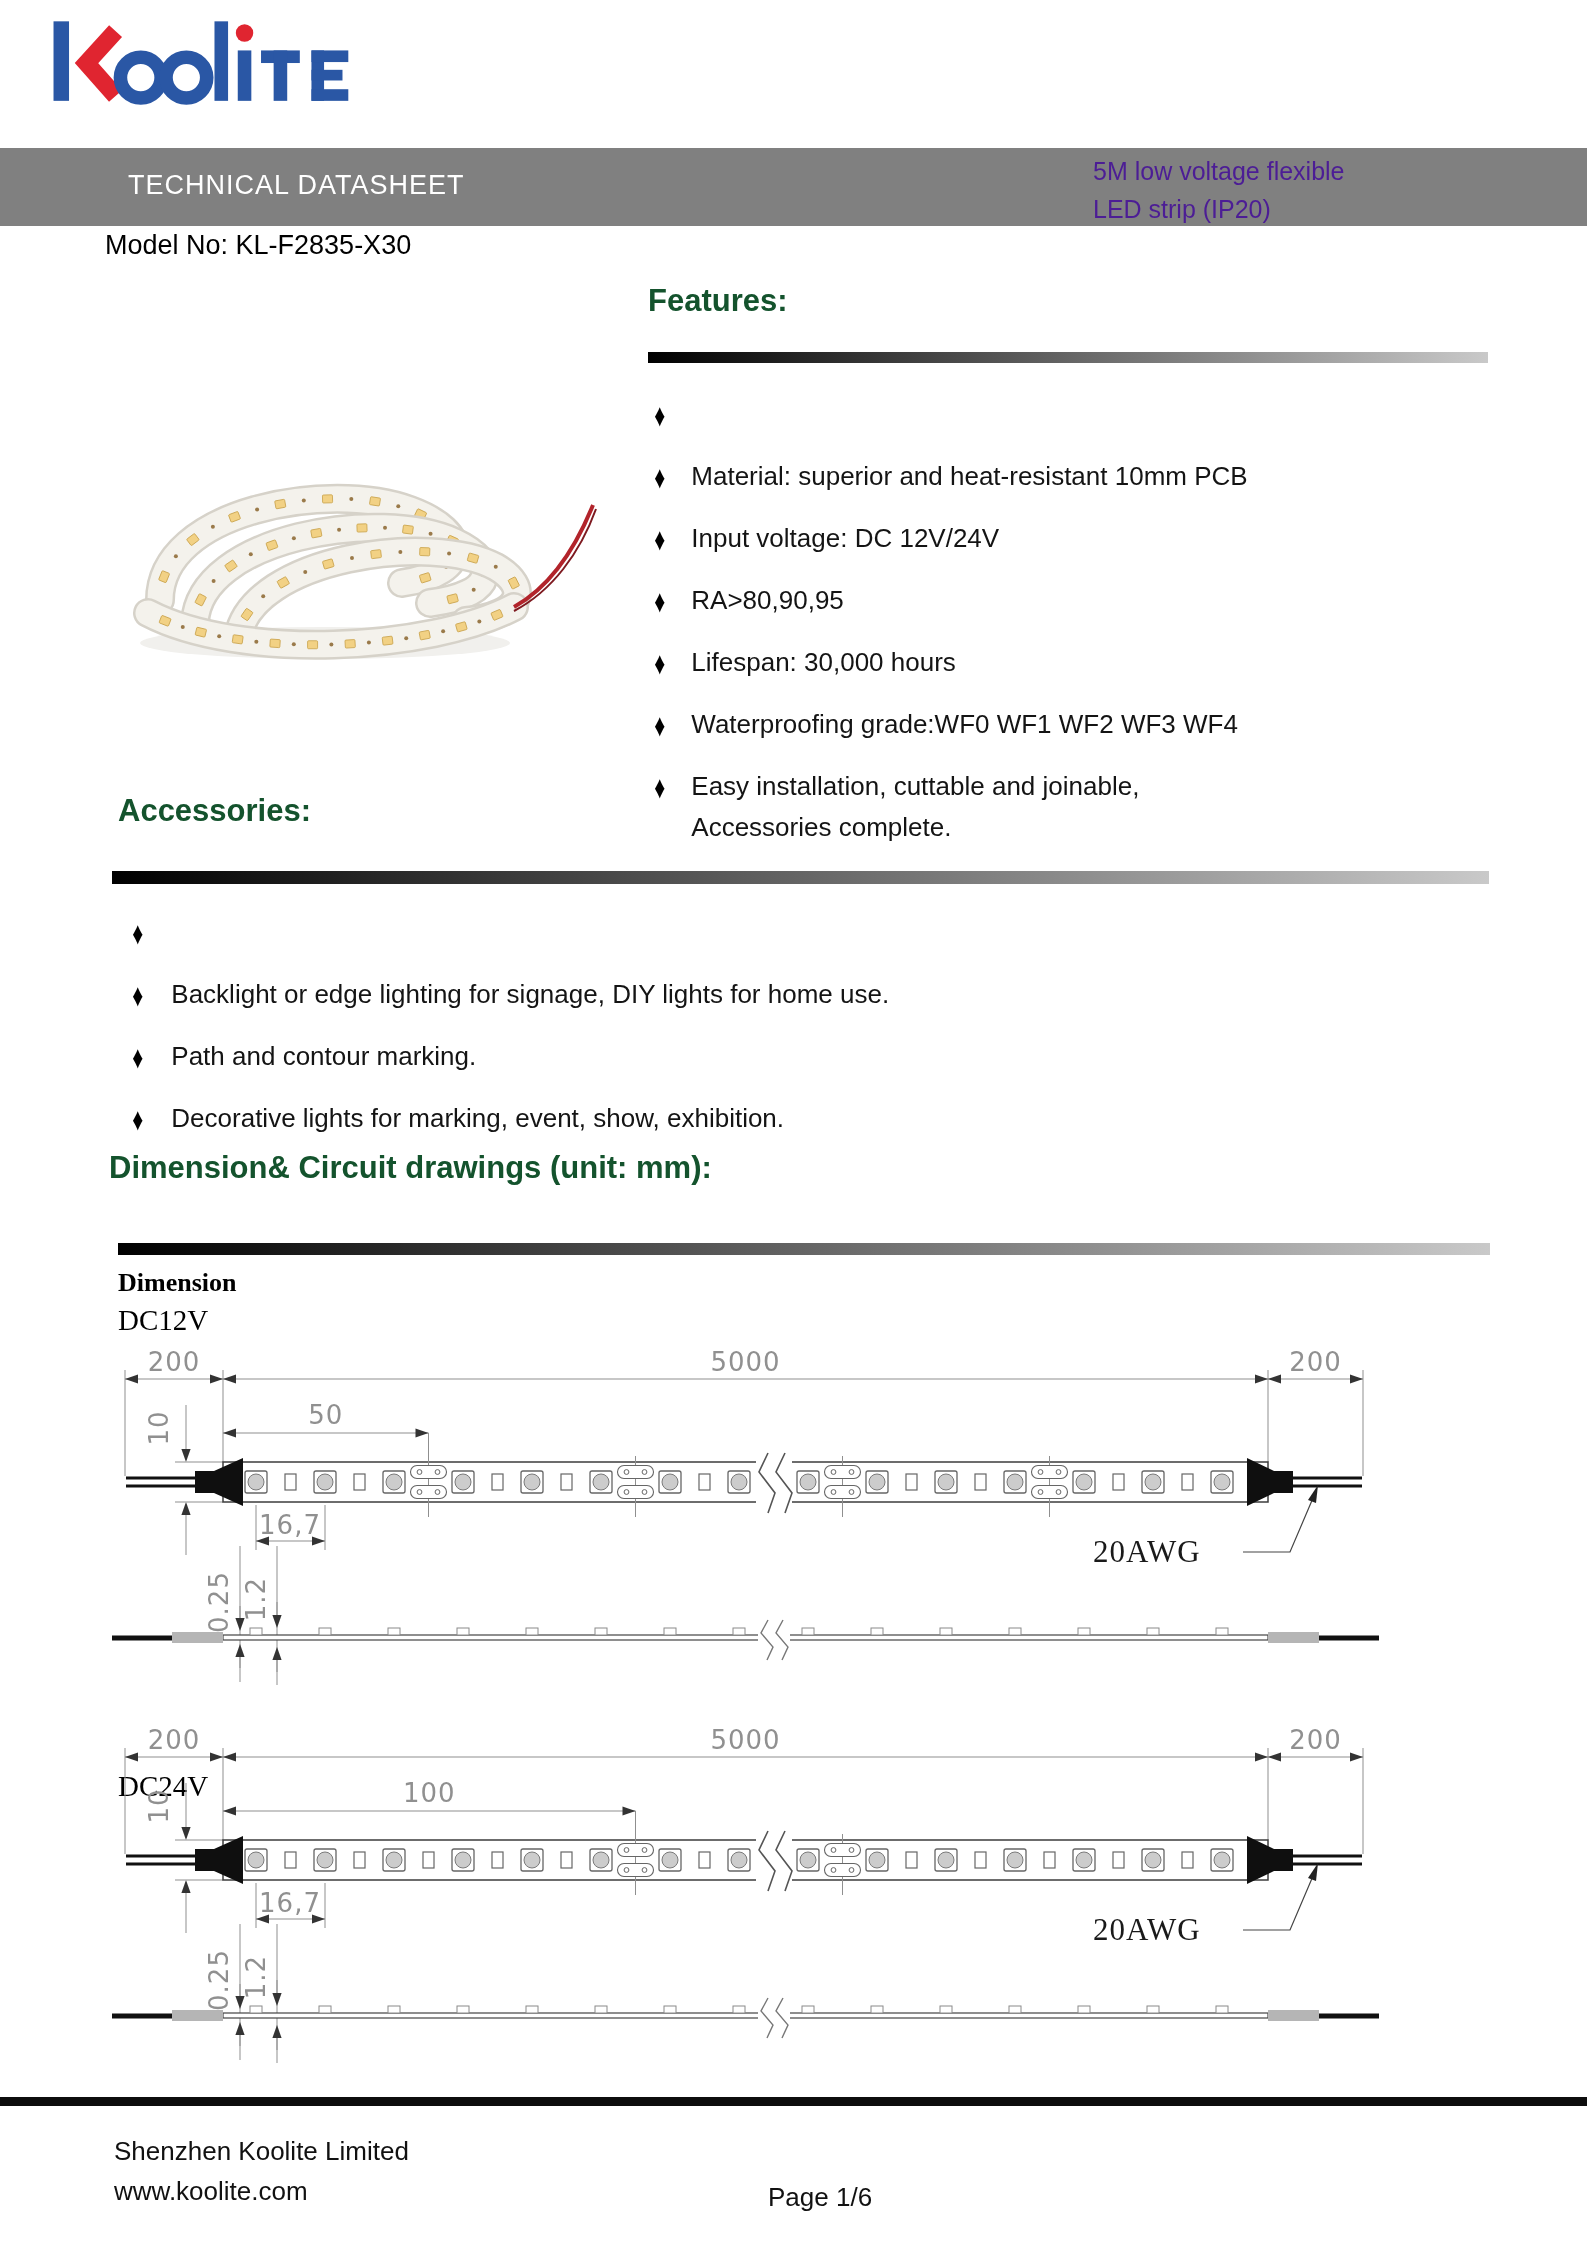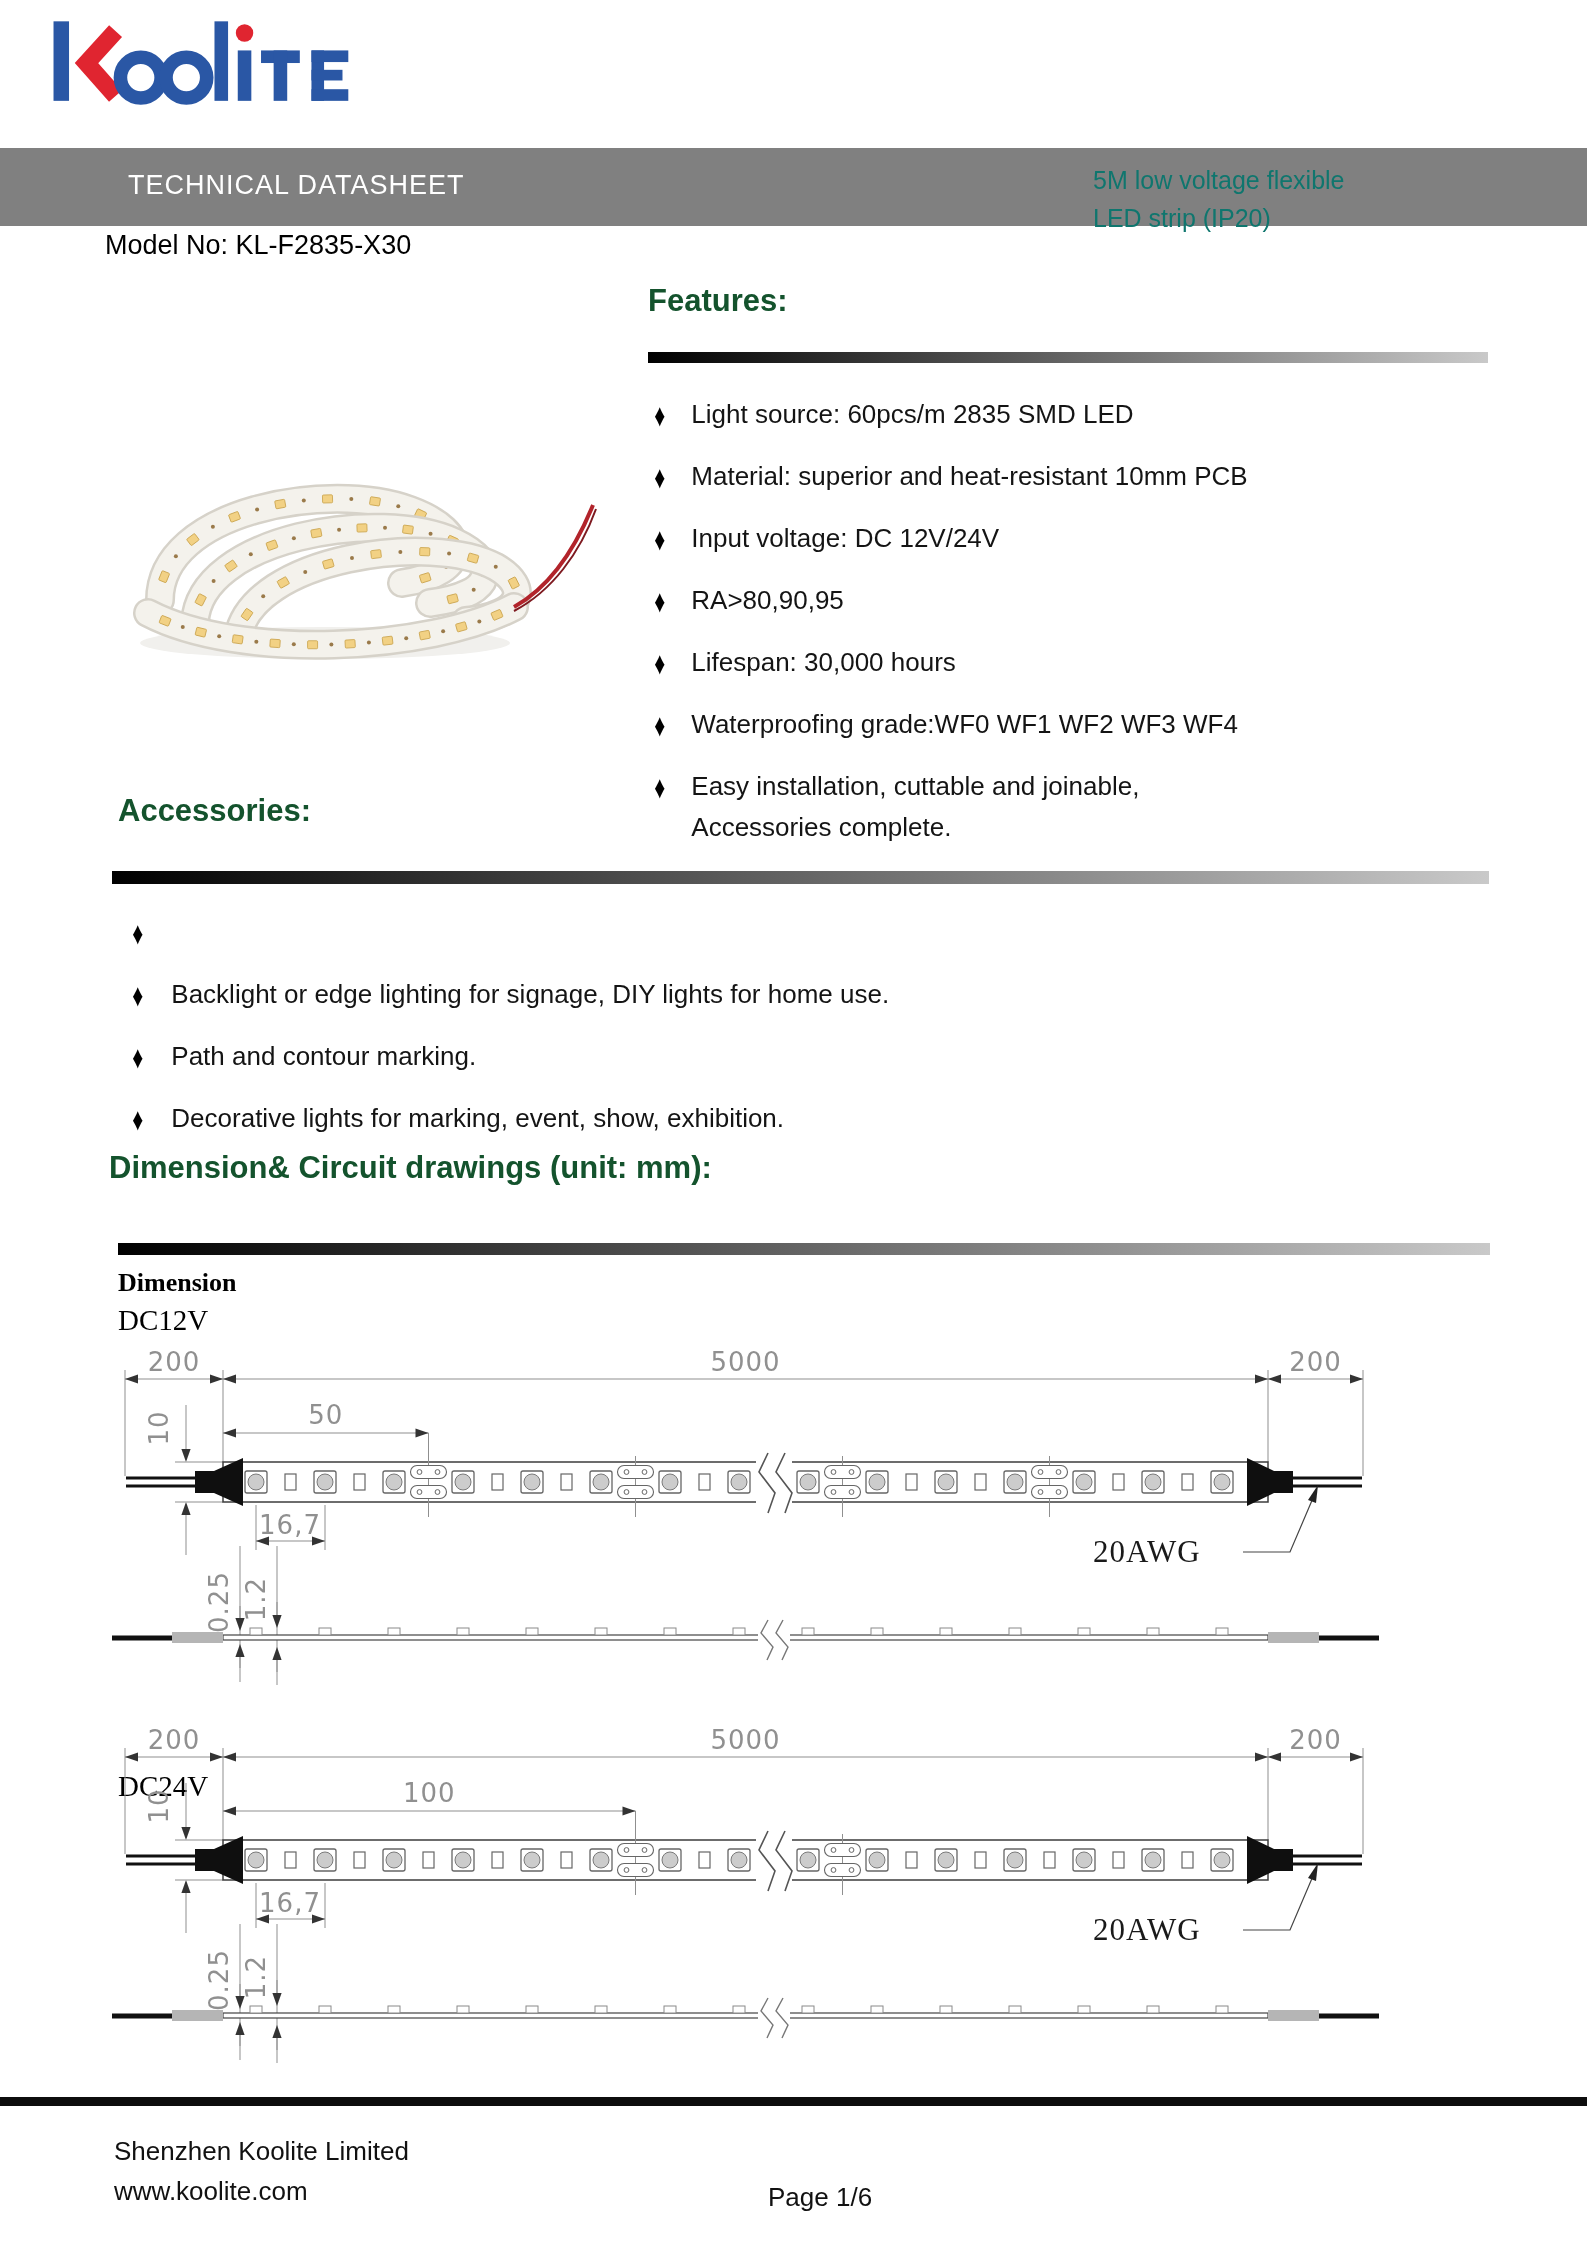--- a/index.html
+++ b/index.html
@@ -11,21 +11,21 @@
     font-family: "Liberation Sans", sans-serif;
     color: #111;
     overflow: hidden;
     padding-left: 48px;
   }
   .abs { position: absolute; }
 
   
   .band { top:148px; left:0; width:1587px; height:78px; background:#808080; }
   .band-left { left:128px; top:170px; color:#fff; font-size:27px; letter-spacing:1px; }
-  .band-right { left:1093px; top:161px; color:#0f766e; font-size:25px; line-height:38px; }
+  .band-right { left:1093px; top:152px; color:#4c1d95; font-size:25px; line-height:38px; }
 
   .model-line { left:105px; top:230px; font-size:27px; color:#000; }
 
   .sec-head { font-size:31px; font-weight:bold; color:#14532d; }
   .features-head { left:648px; top:283px; }
   .app-head { left:118px; top:793px; }
   .dim-head { left:109px; top:1150px; }
 
   .grad-rule { height:11px; background:linear-gradient(to right,#000000,#c9c9c9); }
   .rule1 { left:648px; top:352px; width:840px; }
@@ -246,21 +246,20 @@
       <path d="M414,186 C452,166 480,128 496,84" fill="none" stroke="#7e1a20" stroke-width="2"></path>
       <path d="M414,182 C450,162 476,122 493,80" fill="none" stroke="#b2242b" stroke-width="4"></path>
     </svg>
 
   <div class="abs sec-head features-head">Features:</div>
   <div class="abs grad-rule rule1"></div>
   <div class="abs list features-list">
 
       <div class="li">
         <span class="diamond">♦</span>
-        <span class="li-text">Light source: 60pcs/m 2835 SMD LED</span>
       </div>
 
       <div class="li">
         <span class="diamond">♦</span>
         <span class="li-text">Material: superior and heat-resistant 10mm PCB</span>
       </div>
 
       <div class="li">
         <span class="diamond">♦</span>
         <span class="li-text">Input voltage: DC 12V/24V</span>

